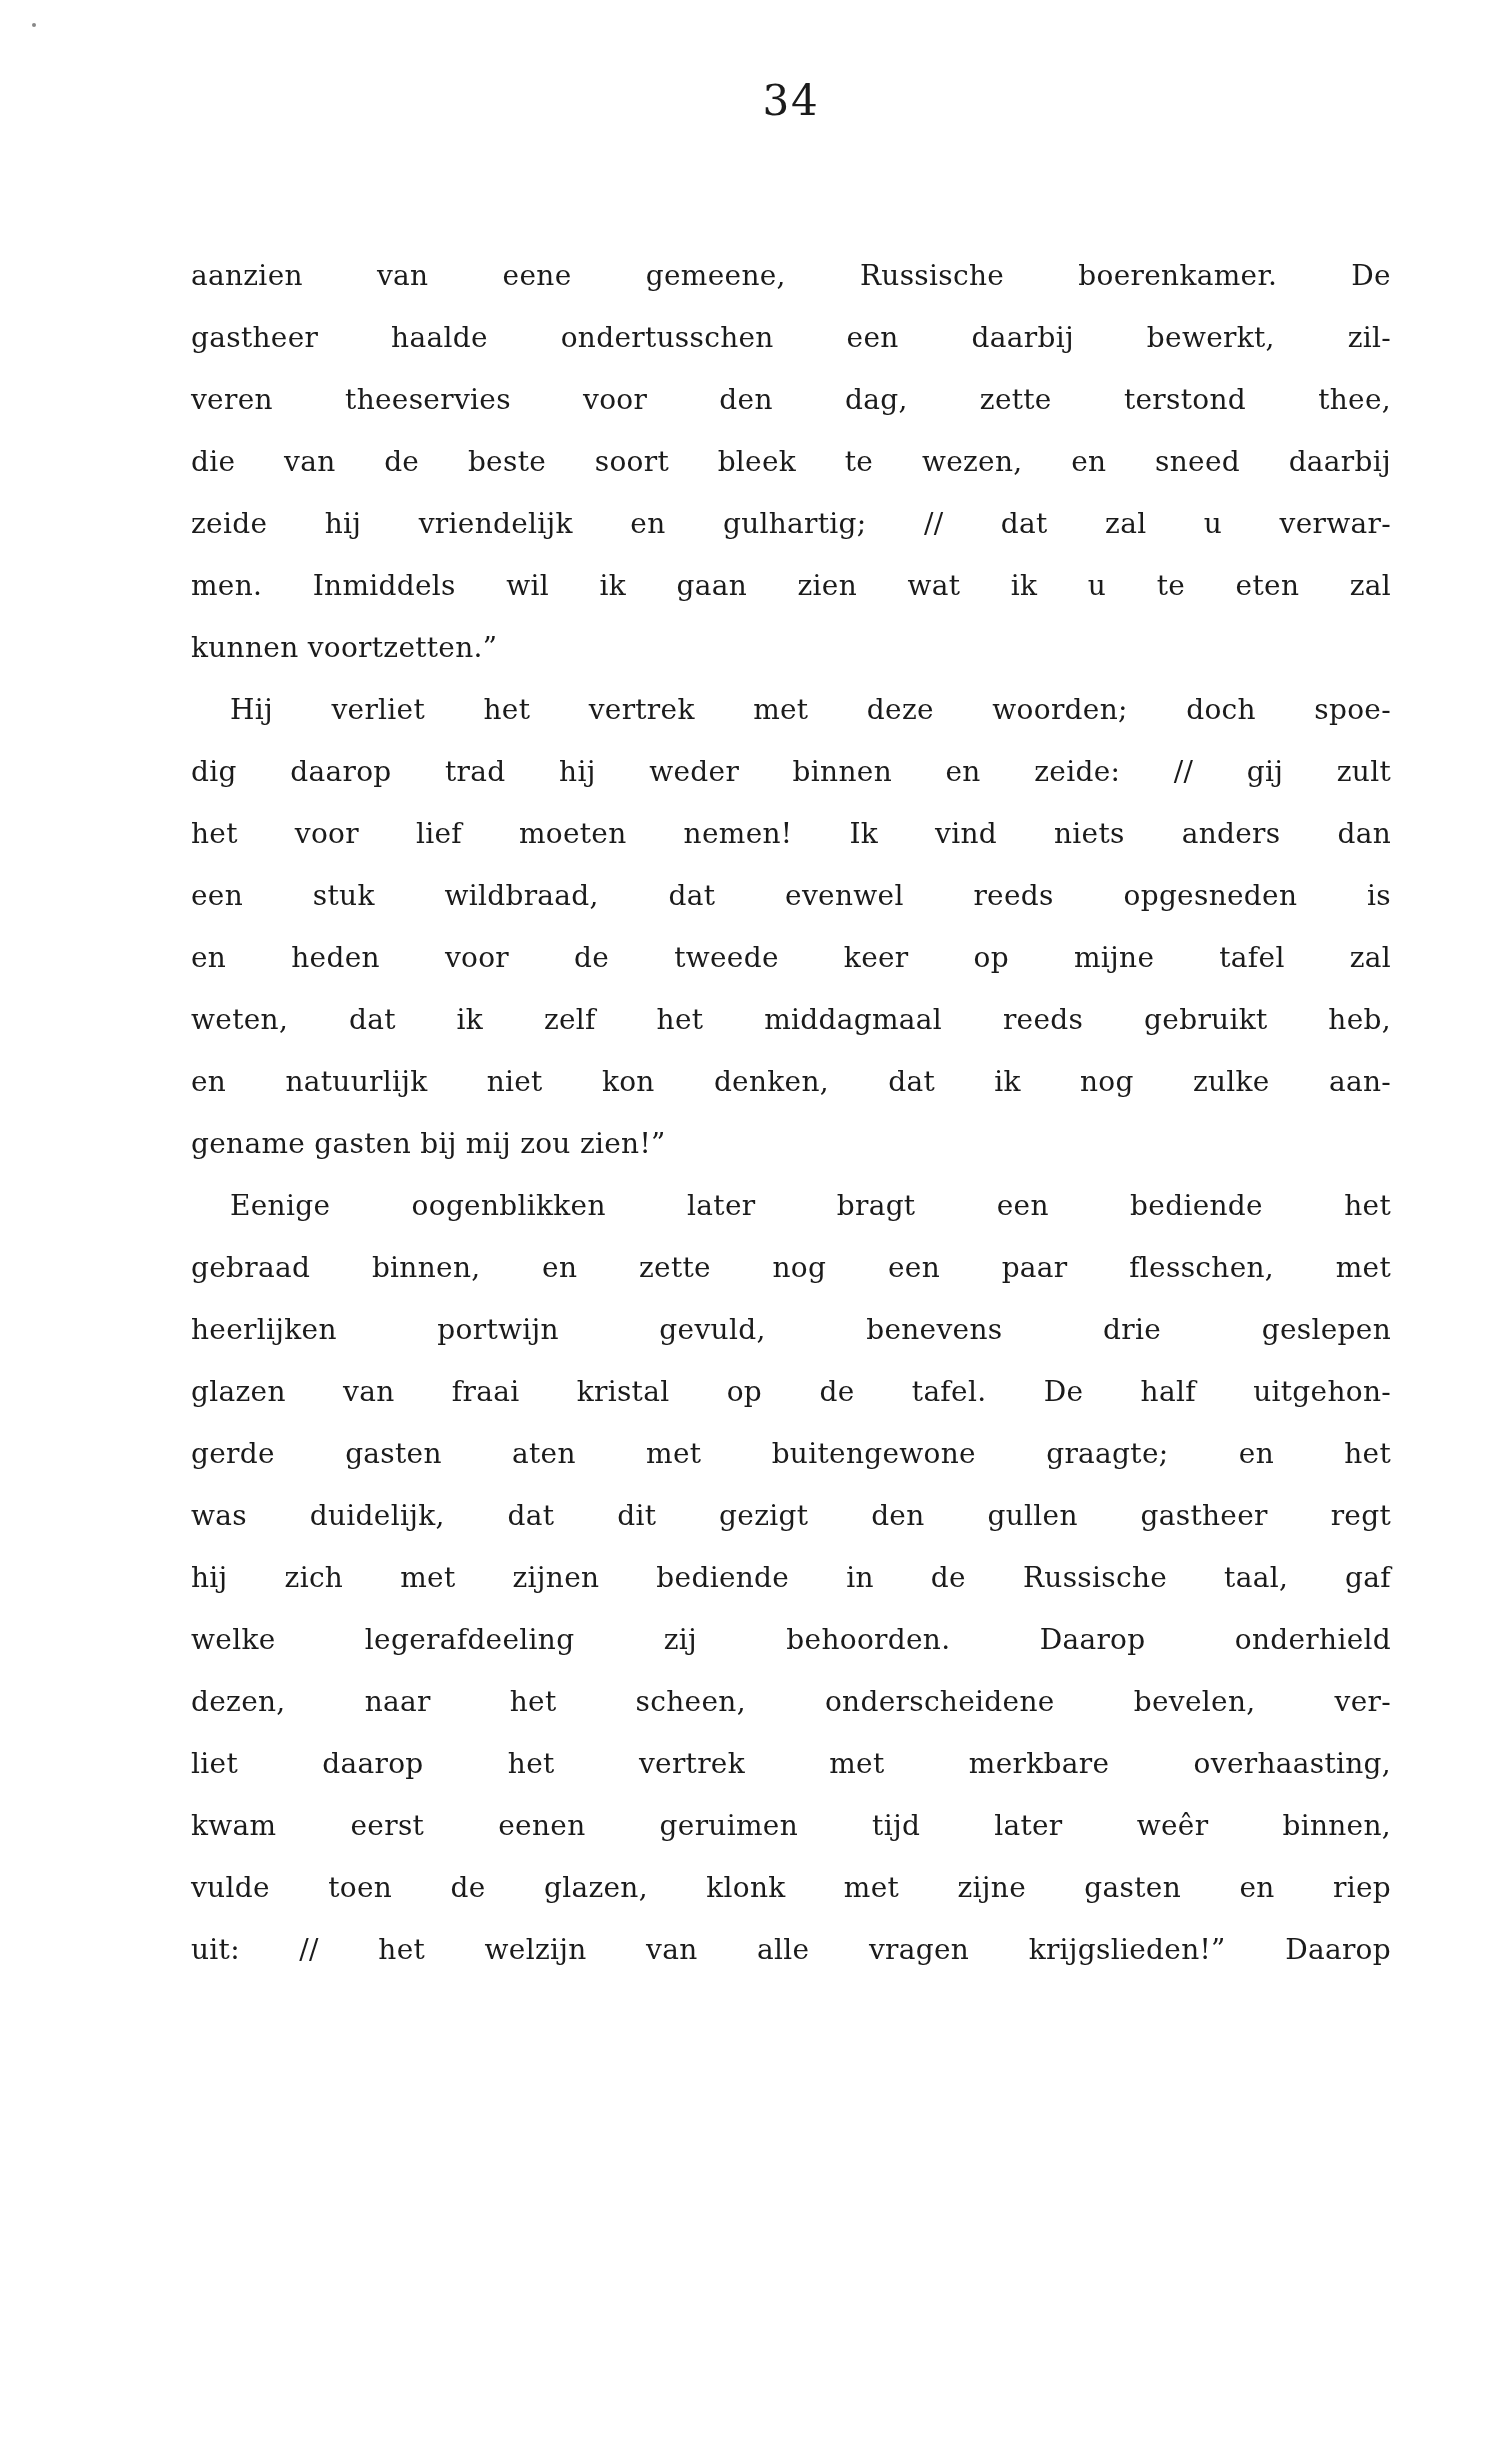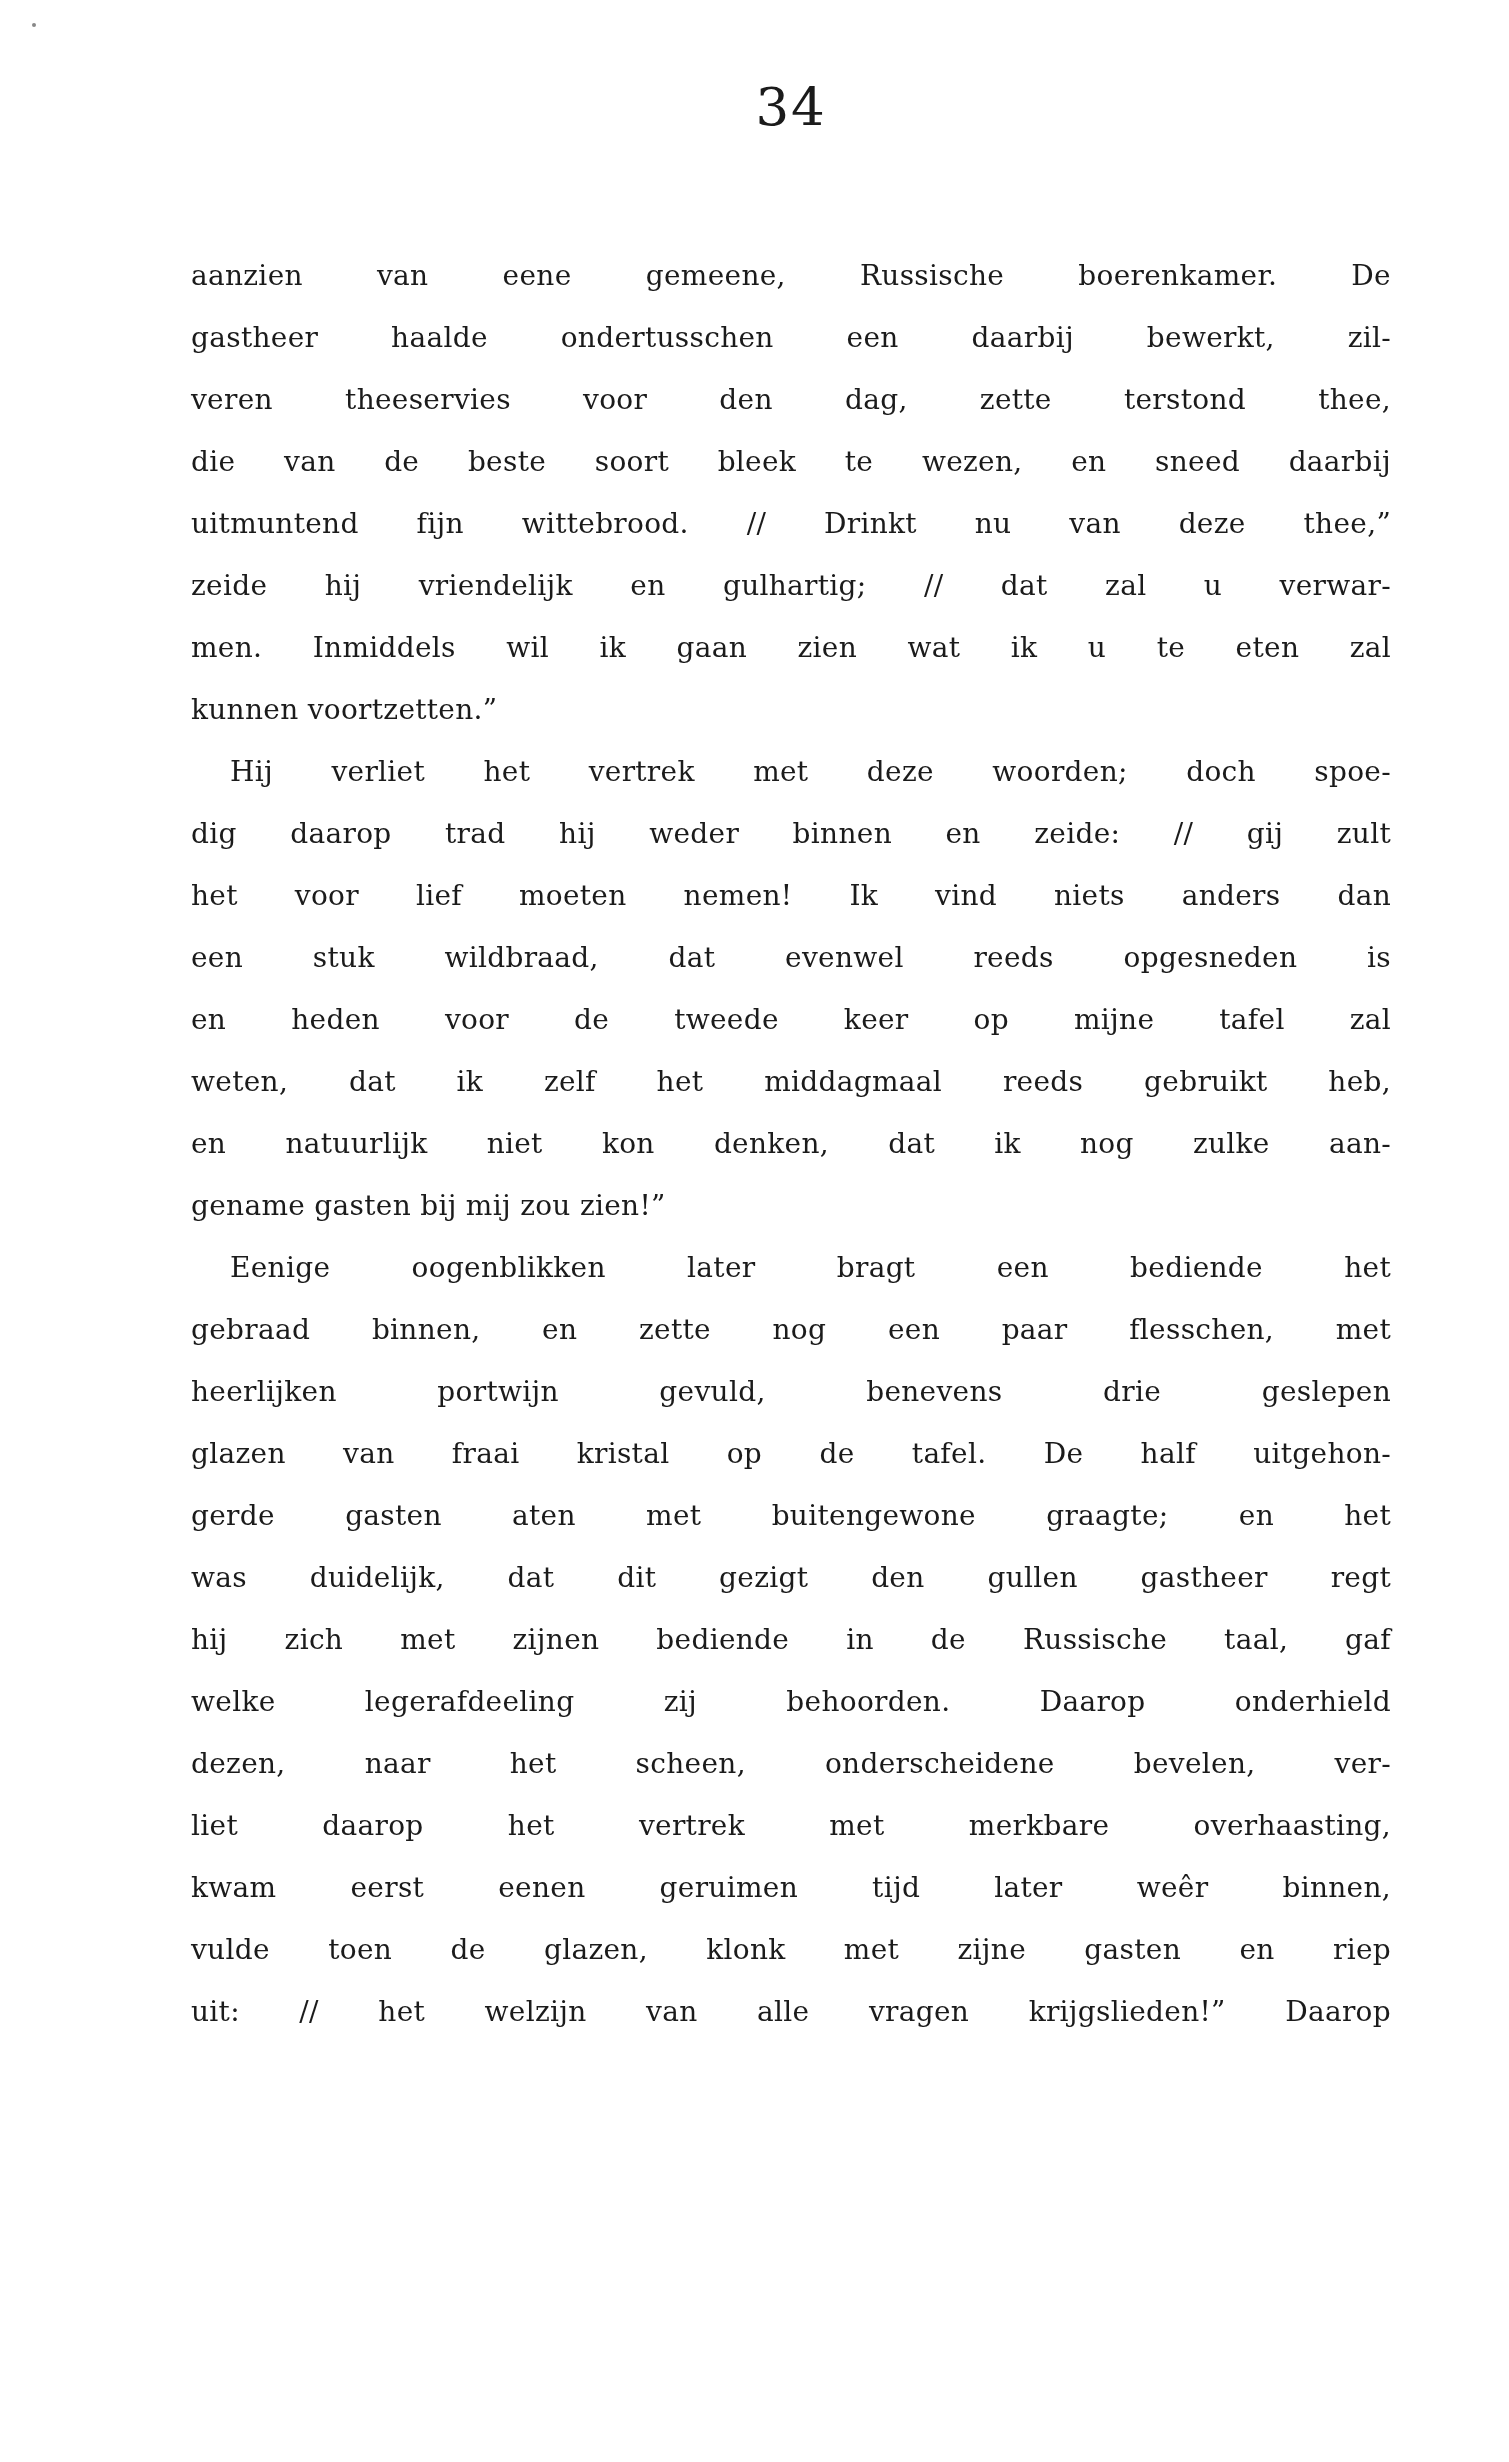--- a/index.html
+++ b/index.html
@@ -24,21 +24,21 @@
     background: #555;
     border-radius: 50%;
     opacity: .7;
   }
   .page-number {
     position: absolute;
     top: 76px;
     left: 191px;
     width: 1200px;
     text-align: center;
-    font-size: 53px;
+    font-size: 42px;
     letter-spacing: 1.8px;
   }
   .text-block {
     position: absolute;
     top: 245px;
     left: 191px;
     width: 1200px;
     font-size: 28px;
     line-height: 62px;
   }
@@ -58,21 +58,20 @@
 <body>
 
 <div>
   <div class="scan-speck"></div>
   <div class="page-number">34</div>
   <div class="text-block">
       <div class="line">aanzien van eene gemeene, Russische boerenkamer. De</div>
       <div class="line">gastheer haalde ondertusschen een daarbij bewerkt, zil-</div>
       <div class="line">veren theeservies voor den dag, zette terstond thee,</div>
       <div class="line">die van de beste soort bleek te wezen, en sneed daarbij</div>
-      <div class="line">uitmuntend fijn wittebrood. // Drinkt nu van deze thee,”</div>
       <div class="line">zeide hij vriendelijk en gulhartig; // dat zal u verwar-</div>
       <div class="line">men. Inmiddels wil ik gaan zien wat ik u te eten zal</div>
       <div class="line para-end">kunnen voortzetten.”</div>
       <div class="line indent">Hij verliet het vertrek met deze woorden; doch spoe-</div>
       <div class="line">dig daarop trad hij weder binnen en zeide: // gij zult</div>
       <div class="line">het voor lief moeten nemen! Ik vind niets anders dan</div>
       <div class="line">een stuk wildbraad, dat evenwel reeds opgesneden is</div>
       <div class="line">en heden voor de tweede keer op mijne tafel zal</div>
       <div class="line">weten, dat ik zelf het middagmaal reeds gebruikt heb,</div>
       <div class="line">en natuurlijk niet kon denken, dat ik nog zulke aan-</div>

